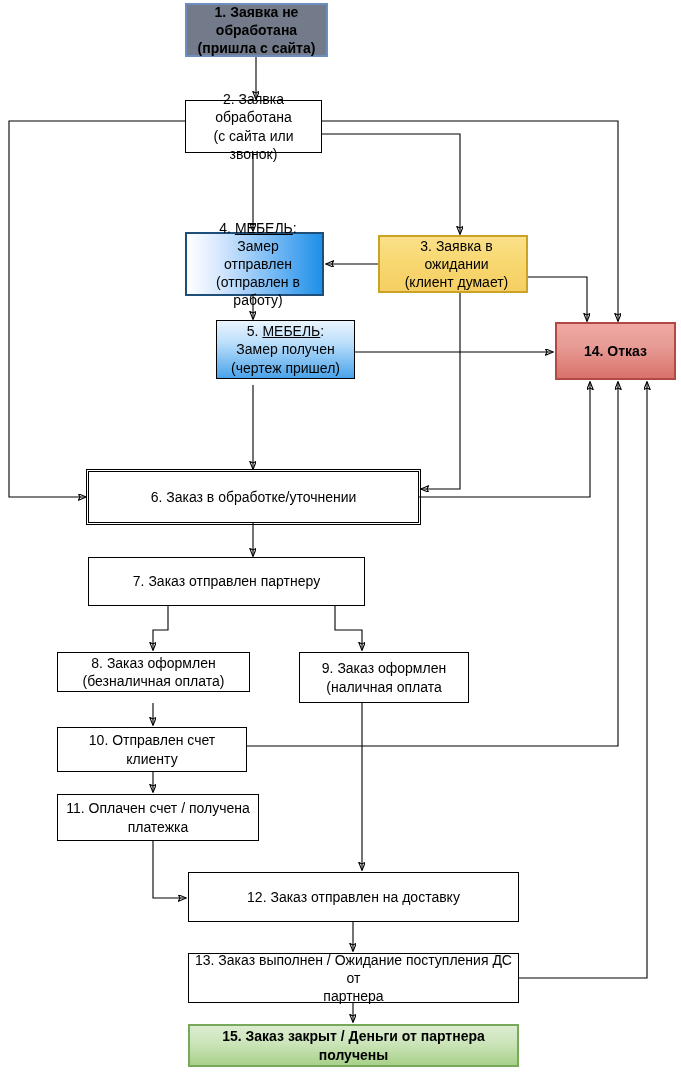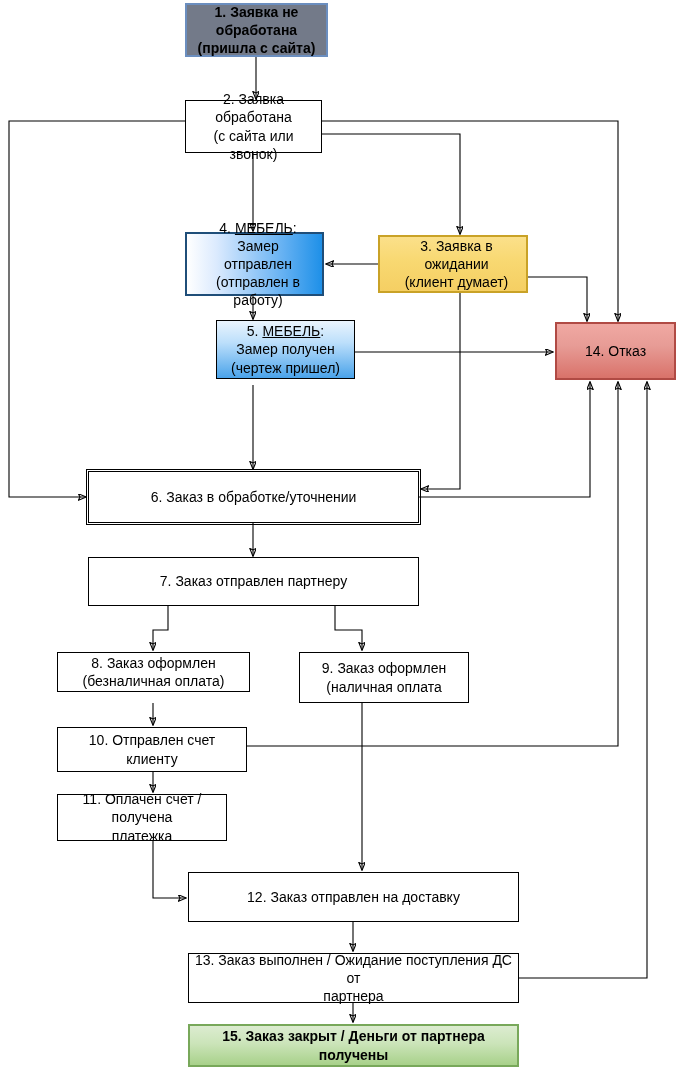--- a/index.html
+++ b/index.html
@@ -6,21 +6,21 @@
   html,body{margin:0;padding:0;background:#ffffff;}
   body{font-family:"Liberation Sans","DejaVu Sans",sans-serif;}
   #canvas{position:relative;width:681px;height:1075px;background:#ffffff;overflow:hidden;}
   .node{position:absolute;box-sizing:border-box;display:flex;align-items:center;justify-content:center;text-align:center;font-size:14px;line-height:1.30;color:#000000;padding:2px 6px;z-index:3;}
   .node span{display:block;width:100%;white-space:pre-line;}
   .n-plain{background:#ffffff;border:1px solid #000000;text-align:center;}
   .n-start{background:#737a89;border:2px solid #6b8ebf;font-weight:bold;}
   .n-blue-h{background:linear-gradient(to right,#ffffff 0%,#dbeafe 22%,#63b0f2 72%,#1e90e8 100%);border:2px solid #1f4e79;}
   .n-blue-v{background:linear-gradient(to bottom,#eaf4fd 0%,#bcdffb 38%,#4aa3ea 100%);border:1px solid #000000;}
   .n-yellow{background:linear-gradient(to bottom,#fbe08a 0%,#f8d871 45%,#f5cf63 100%);border:2px solid #c9a227;}
-  .n-red{background:linear-gradient(to bottom,#f0a8a2 0%,#e79c96 40%,#d9726a 100%);border:2px solid #b04a44;font-weight:normal;}
+  .n-red{background:linear-gradient(to bottom,#f0a8a2 0%,#e79c96 40%,#d9726a 100%);border:2px solid #b04a44;font-weight:bold;}
   .n-green{background:linear-gradient(to bottom,#dcecd0 0%,#cbe4b9 45%,#a8d18a 100%);border:2px solid #78a85a;font-weight:bold;}
   .n-thick{background:#ffffff;border:1px solid #000000;outline:1px solid #000000;outline-offset:1px;}
   svg.edges{position:absolute;left:0;top:0;width:681px;height:1075px;z-index:1;overflow:visible;}
   svg.edges path,svg.edges line{fill:none;stroke:#000000;stroke-width:1.1px;}
 </style>
 </head>
 <body>
 
 <div id="canvas">
 
@@ -99,39 +99,39 @@
   </div>
 
   <div class="node n-blue-v" style="left:185px;top:320px;width:139px;height:59px;margin-left:31px;">
     <span>5. <u>МЕБЕЛЬ</u>:<br>Замер получен<br>(чертеж пришел)</span>
   </div>
 
   <div class="node n-thick" style="left:88px;top:471px;width:331px;height:52px;">
     <span>6. Заказ в обработке/уточнении</span>
   </div>
 
-  <div class="node n-plain" style="left:88px;top:557px;width:331px;height:49px;">
+  <div class="node n-plain" style="left:88px;top:557px;width:277px;height:49px;">
     <span>7. Заказ отправлен партнеру</span>
   </div>
 
   <div class="node n-plain" style="left:57px;top:652px;width:193px;height:40px;">
     <span>8. Заказ оформлен
 (безналичная оплата)</span>
   </div>
 
   <div class="node n-plain" style="left:277px;top:652px;width:170px;height:51px;margin-left:22px;">
     <span>9. Заказ оформлен
 (наличная оплата</span>
   </div>
 
   <div class="node n-plain" style="left:57px;top:727px;width:190px;height:45px;">
     <span>10. Отправлен счет клиенту</span>
   </div>
 
-  <div class="node n-plain" style="left:57px;top:794px;width:170px;height:47px;">
+  <div class="node n-plain" style="left:57px;top:794px;width:202px;height:47px;">
     <span>11. Оплачен счет / получена
 платежка</span>
   </div>
 
   <div class="node n-plain" style="left:188px;top:872px;width:331px;height:50px;">
     <span>12. Заказ отправлен на доставку</span>
   </div>
 
   <div class="node n-plain" style="left:188px;top:953px;width:331px;height:50px;">
     <span>13. Заказ выполнен / Ожидание поступления ДС от

